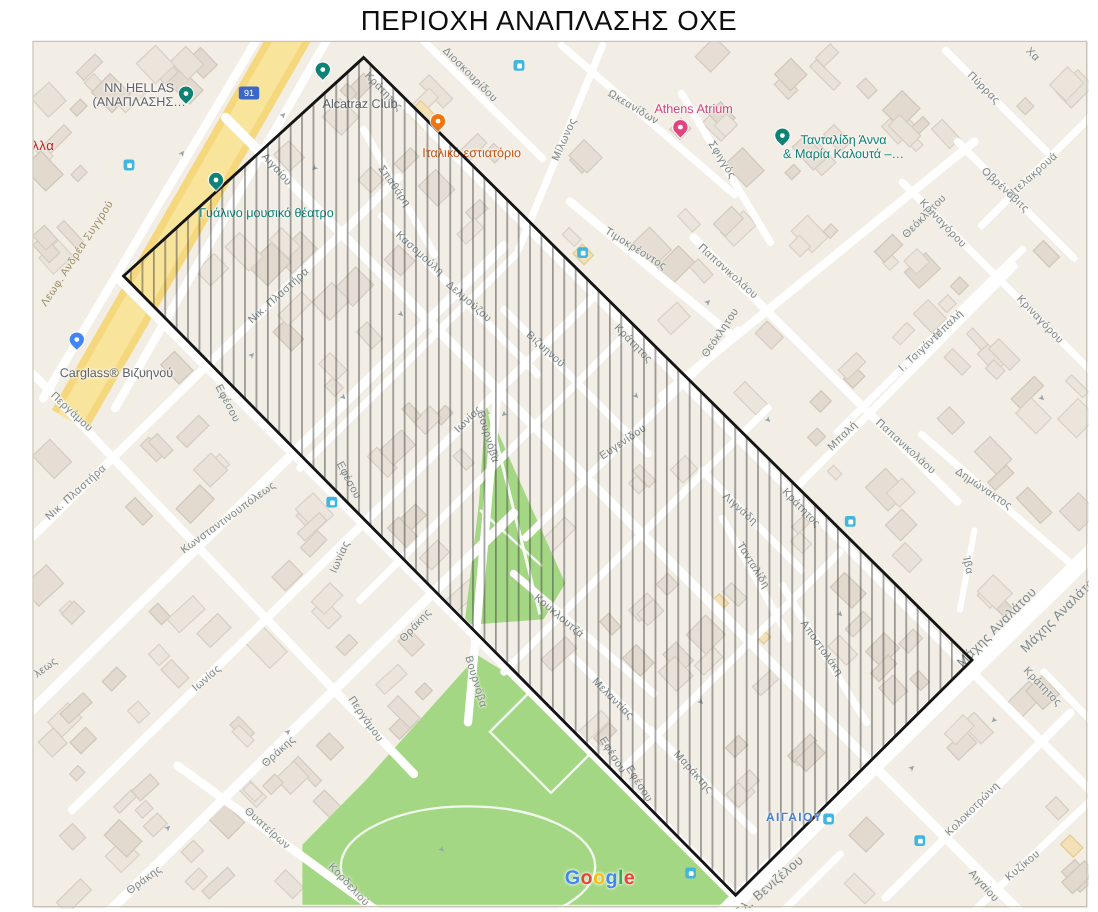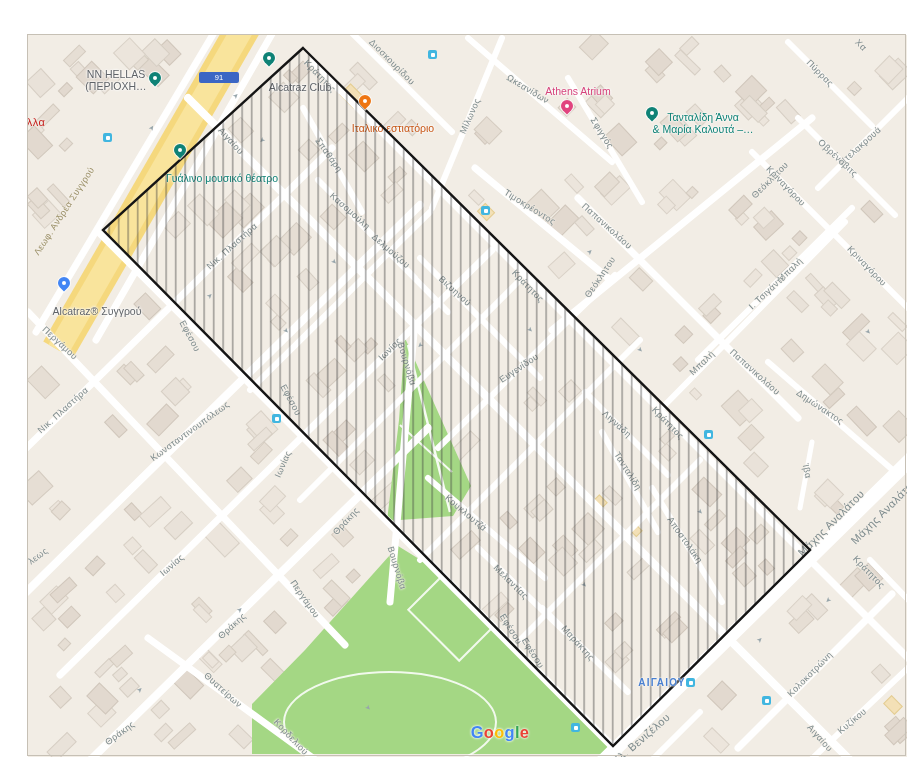--- a/index.html
+++ b/index.html
@@ -17,32 +17,33 @@
   .slabel{position:absolute;white-space:nowrap;font-size:9px;letter-spacing:.45px;color:#7c8a8c;
           text-shadow:0 0 2px #f4efe8,0 0 2px #f4efe8,0 0 3px #f4efe8;transform-origin:center;}
   .poilabel{position:absolute;white-space:nowrap;font-size:10.5px;line-height:1.18;text-align:center;
             text-shadow:0 0 2px #fff,0 0 3px #fff,0 0 3px #fff;transform:translate(-50%,-50%);}
   .pin{position:absolute;width:12px;height:12px;z-index:6;}
   .pin .tear{width:12px;height:12px;border-radius:50% 50% 0 50%;transform:rotate(45deg);
              box-shadow:0 0 0 1px rgba(255,255,255,.75);}
   .pin .dot{position:absolute;left:4px;top:4px;width:4px;height:4px;border-radius:50%;background:#fff;}
   .ticon{position:absolute;width:9px;height:9px;border-radius:2px;z-index:5;}
   .ticon i{position:absolute;left:2.5px;top:2.5px;width:4px;height:4px;background:#fff;border-radius:1px;display:block;}
-  .badge{position:absolute;width:40px;height:11px;background:#3b66c4;border-radius:2px;color:#fff;
+  .badge{position:absolute;width:17px;height:11px;background:#3b66c4;border-radius:2px;color:#fff;
          font-size:7.5px;font-weight:normal;text-align:center;line-height:11px;z-index:5;}
   .station{position:absolute;font-weight:bold;font-size:10px;letter-spacing:1.2px;color:#4a80d0;
            text-shadow:0 0 2px #fff,0 0 2px #fff;z-index:6;transform:translate(-50%,-50%);}
   .arrow{position:absolute;font-size:7px;color:#97a5ab;transform-origin:center;}
   .glogo{position:absolute;font-size:16.5px;font-weight:bold;letter-spacing:.3px;z-index:30;
          text-shadow:0 0 2px #fff,0 0 3px #fff;transform:translate(-50%,-50%);}
 </style>
 </head>
 <body>
 
 <div class="page">
+  <div class="title">ΠΕΡΙΟΧΗ ΑΝΑΠΛΑΣΗΣ ΟΧΕ</div>
 
   <div class="mapclip">
     <div class="mapbg"></div>
     <div class="layer" id="bldLayer">
         <div class="bld" style="left: 272.7px; top: 85.7px; width: 21.6px; height: 23.1px; background: rgb(233, 226, 217); border: 1px solid rgba(120, 105, 90, 0.16); transform: rotate(-45.9deg);"></div>
         <div class="bld" style="left: 52.1px; top: 689.2px; width: 16.5px; height: 16.2px; background: rgb(230, 222, 212); border: 1px solid rgba(120, 105, 90, 0.16); transform: rotate(46.6deg);"></div>
         <div class="bld" style="left: 479.2px; top: 599.9px; width: 29.9px; height: 11.9px; background: rgb(236, 229, 220); border: 1px solid rgba(120, 105, 90, 0.16); transform: rotate(-42.4deg);"></div>
         <div class="bld" style="left: 362.4px; top: 340.8px; width: 14.7px; height: 10.1px; background: rgb(226, 217, 207); border: 1px solid rgba(120, 105, 90, 0.16); transform: rotate(-45.8deg);"></div>
         <div class="bld" style="left: 261.4px; top: 247.9px; width: 16.5px; height: 10.7px; background: rgb(233, 226, 217); border: 1px solid rgba(120, 105, 90, 0.16); transform: rotate(46.5deg);"></div>
         <div class="bld" style="left: 324.4px; top: 206.7px; width: 18px; height: 20.1px; background: rgb(230, 222, 212); border: 1px solid rgba(120, 105, 90, 0.16); transform: rotate(-45.9deg);"></div>
@@ -406,21 +407,21 @@
         <div class="slabel" style="left: 641px; top: 739px; font-size: 11px; transform: translate(-50%, -50%) rotate(-41deg);">Ελ. Βενιζέλου</div>
         <div class="slabel" style="left: 810px; top: 674px; transform: translate(-50%, -50%) rotate(-45deg);">Κολοκοτρώνη</div>
         <div class="slabel" style="left: 852px; top: 721px; transform: translate(-50%, -50%) rotate(-40deg);">Κυζίκου</div>
         <div class="slabel" style="left: 820px; top: 738px; transform: translate(-50%, -50%) rotate(48deg);">Αιγαίου</div>
         <div class="pin" style="left: 149px; top: 72px;">
           <div class="tear" style="background:#0f8276"></div>
           <span class="dot"></span>
         </div>
         <div class="poilabel" style="left: 116px; top: 80px; color: rgb(95, 99, 104);">
           <div>NN HELLAS</div>
-          <div>(ΠΕΡΙΟΧΗ…</div>
+          <div>(ΑΝΑΠΛΑΣΗΣ…</div>
         </div>
         <div class="pin" style="left: 263px; top: 52px;">
           <div class="tear" style="background:#0f8276"></div>
           <span class="dot"></span>
         </div>
         <div class="poilabel" style="left: 300px; top: 87px; color: rgb(95, 99, 104);">
           <div>Alcatraz Club</div>
         </div>
         <div class="pin" style="left: 174px; top: 144px;">
           <div class="tear" style="background:#0f8276"></div>
@@ -449,21 +450,21 @@
         </div>
         <div class="poilabel" style="left: 703px; top: 123px; color: rgb(15, 130, 118);">
           <div>Τανταλίδη Άννα</div>
           <div>&amp; Μαρία Καλουτά –…</div>
         </div>
         <div class="pin" style="left: 58px; top: 277px;">
           <div class="tear" style="background:#4285f4"></div>
           <span class="dot"></span>
         </div>
         <div class="poilabel" style="left: 97px; top: 311px; color: rgb(95, 99, 104);">
-          <div>Alcatraz® Συγγρού</div>
+          <div>Carglass® Βιζυηνού</div>
         </div>
         <div class="ticon" style="left: 428px; top: 50px; background: rgb(65, 182, 224);">
           <i></i>
         </div>
         <div class="ticon" style="left: 481px; top: 206px; background: rgb(65, 182, 224);">
           <i></i>
         </div>
         <div class="ticon" style="left: 103px; top: 133px; background: rgb(65, 182, 224);">
           <i></i>
         </div>

